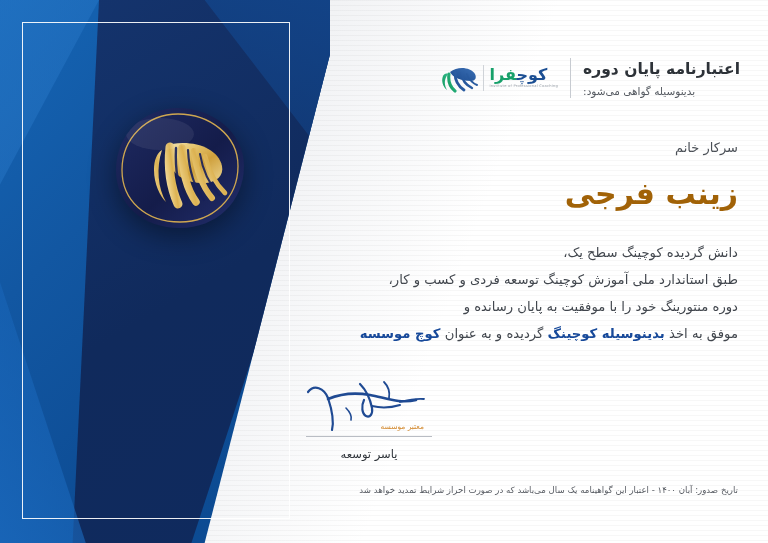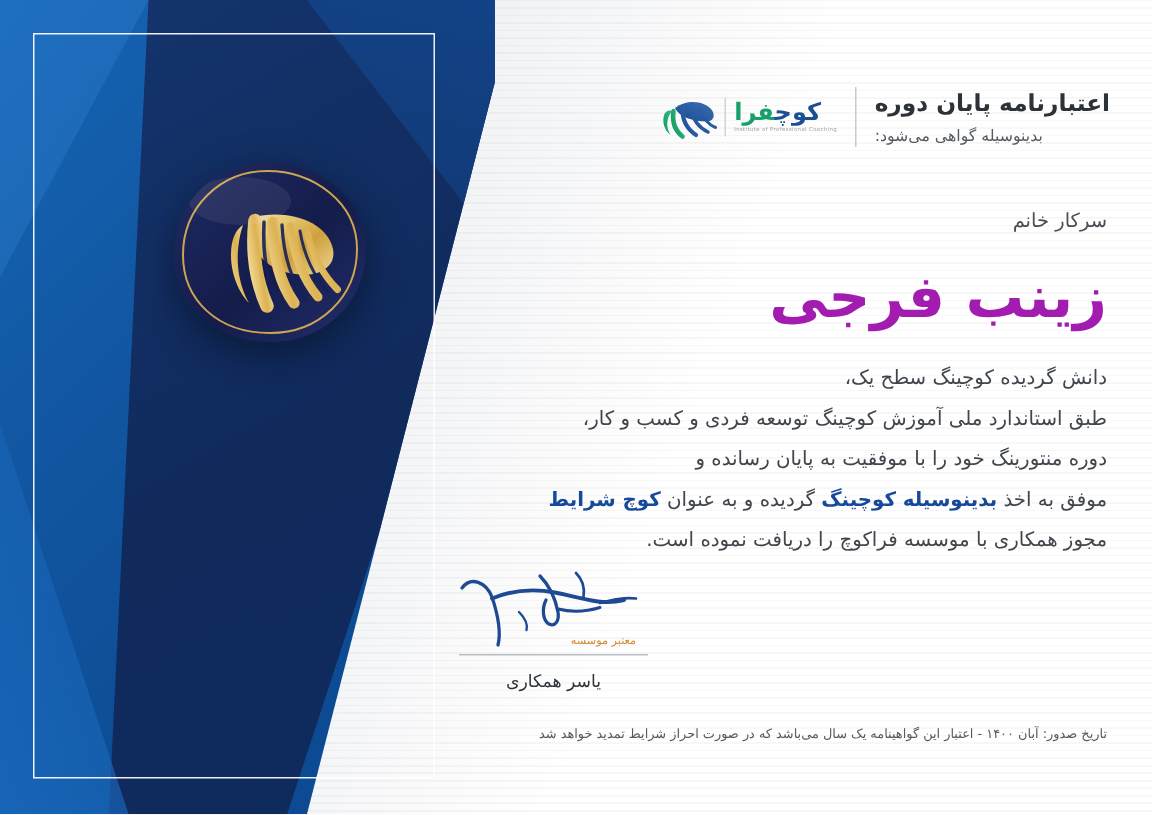--- a/index.html
+++ b/index.html
@@ -195,23 +195,23 @@
     right: 30px;
     top: 140px;
     font-size: 13px;
     color: #4a4f56;
     white-space: nowrap;
   }
   .recipient-name {
     position: absolute;
     right: 30px;
     top: 176px;
-    font-size: 39px;
+    font-size: 30px;
     font-weight: bold;
-    color: #a21caf;
+    color: #a16207;
     letter-spacing: 0.5px;
     white-space: nowrap;
   }
 
   
   .body-text {
     position: absolute;
     right: 30px;
     top: 240px;
     width: 420px;
@@ -389,37 +389,36 @@
       </div>
     </div>
 
     <div class="salutation">سرکار خانم</div>
     <div class="recipient-name">زینب فرجی</div>
 
     <div class="body-text">
       <div class="line">دانش گردیده کوچینگ سطح یک،</div>
       <div class="line">طبق استاندارد ملی آموزش کوچینگ توسعه فردی و کسب و کار،</div>
       <div class="line">دوره منتورینگ خود را با موفقیت به پایان رسانده و</div>
-      <div class="line"><span>موفق به اخذ </span><span class="hl">بدینوسیله کوچینگ</span><span> گردیده و به عنوان </span><span class="hl">کوچ شرایط</span></div>
-      <div class="line">مجوز همکاری با موسسه فراکوچ را دریافت نموده است.</div>
+      <div class="line"><span>موفق به اخذ </span><span class="hl">بدینوسیله کوچینگ</span><span> گردیده و به عنوان </span><span class="hl">کوچ موسسه</span></div>
     </div>
 
     <div class="signature-block">
       <svg class="signature-mark" viewBox="0 0 138 56">
         <g fill="none" stroke="#1f4a93" stroke-linecap="round" stroke-linejoin="round">
           <path d="M8 14 C14 6 24 10 28 20 C32 32 34 44 32 52" stroke-width="2.2"></path>
           <path d="M28 21 C40 16 54 14 70 17 C86 20 100 26 116 22" stroke-width="2.6"></path>
           <path d="M60 6 C66 12 70 20 72 30 C73 36 70 40 66 38 C62 36 61 28 64 22" stroke-width="2.2"></path>
           <path d="M72 28 C80 30 90 30 100 27" stroke-width="2"></path>
           <path d="M84 4 C88 8 90 14 89 20" stroke-width="1.8"></path>
           <path d="M46 30 C50 34 52 38 51 42" stroke-width="1.6"></path>
           <path d="M100 24 C108 22 116 20 124 21" stroke-width="1.8"></path>
         </g>
       </svg>
       <div class="signature-role">معتبر موسسه</div>
       <div class="signature-rule"></div>
-      <div class="signature-name">یاسر همکاری</div>
+      <div class="signature-name">یاسر توسعه</div>
     </div>
 
     <div class="footer">تاریخ صدور: آبان ۱۴۰۰  -  اعتبار این گواهینامه یک سال می‌باشد که در صورت احراز شرایط تمدید خواهد شد</div>
 
   </div>
 </div>
 
 </body></html>

